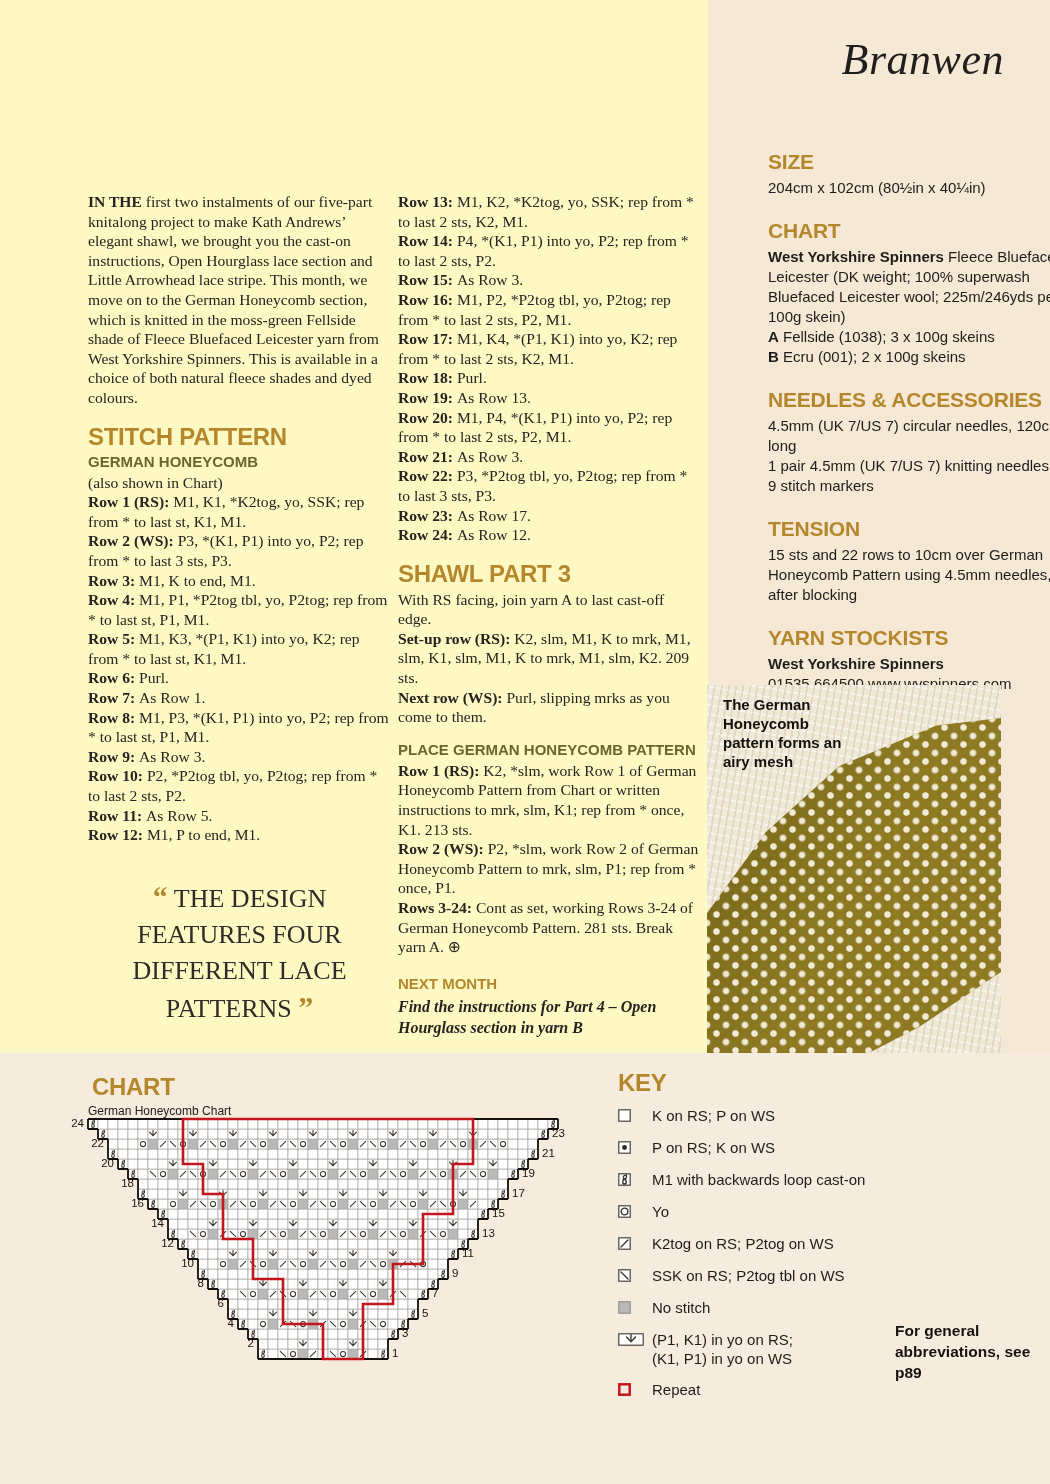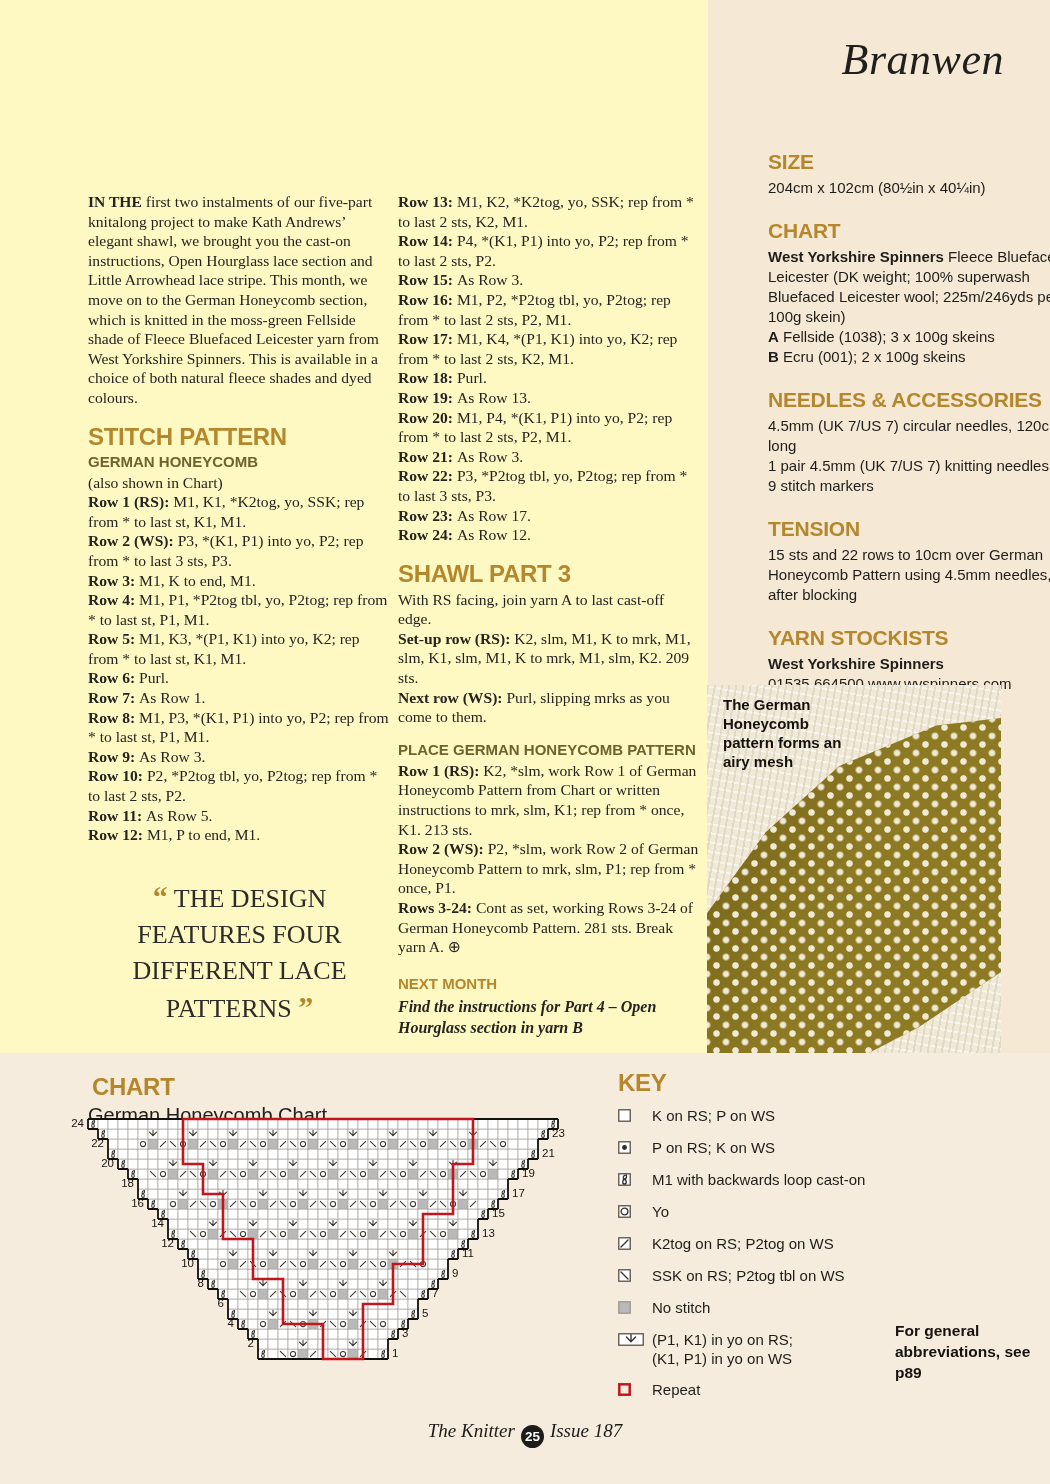--- a/index.html
+++ b/index.html
@@ -47,21 +47,21 @@
        radial-gradient(circle, #f0e9d4 2.8px, rgba(240,233,212,0) 3.8px),
        radial-gradient(circle, #f0e9d4 2.8px, rgba(240,233,212,0) 3.8px),
        linear-gradient(115deg, rgba(82,69,10,.5) 0%, rgba(141,122,35,0) 50%);
      background-size:19px 17px, 19px 17px, 100% 100%;
      background-position:0 0, 9.5px 8.5px, 0 0;}
   .photo .caption{position:absolute;left:16px;top:10px;width:120px;
       font-family:"Liberation Sans",sans-serif;font-weight:bold;font-size:15px;line-height:19px;color:#14110c;}
 
   .chart-head{position:absolute;left:88px;top:1070px;}
   .chart-head h2{margin:4px;}
-  .chart-sub{font-family:"Liberation Sans",sans-serif;font-size:20px;color:#23201c;margin-top:4px;}
+  .chart-sub{font-family:"Liberation Sans",sans-serif;font-size:12px;color:#23201c;margin-top:4px;}
   .chart-figure{position:absolute;left:62px;top:1116px;}
 
   .key{position:absolute;left:618px;top:1070px;width:280px;}
   .key h2{margin:0 0 10px 0;}
   .key-item{display:flex;align-items:flex-start;margin-bottom:12px;
             font-family:"Liberation Sans",sans-serif;font-size:15px;line-height:19px;color:#1f1d1a;}
   .key-item .sym{width:34px;flex:0 0 34px;padding-top:1px;}
 
   .abbrev{position:absolute;left:895px;top:1320px;width:150px;
           font-family:"Liberation Sans",sans-serif;font-weight:bold;font-size:15.5px;line-height:21px;color:#16130f;}
@@ -1684,16 +1684,13 @@
           <span class="sym"><svg width="13" height="13" viewBox="0 0 10 10">
               <rect x="1" y="1" width="8" height="8" fill="none" stroke="#c3161c" stroke-width="1.9"></rect>
             </svg></span>
           <span>Repeat</span>
         </div>
       </div>
   </div>
 
   <div class="abbrev">For general abbreviations, see p89</div>
 
-  <div class="footer">
-    <span class="ft-mag">The Knitter</span><span class="badge">25</span><span class="ft-issue">Issue 187</span>
-  </div>
 </div>
 
 </body></html>

